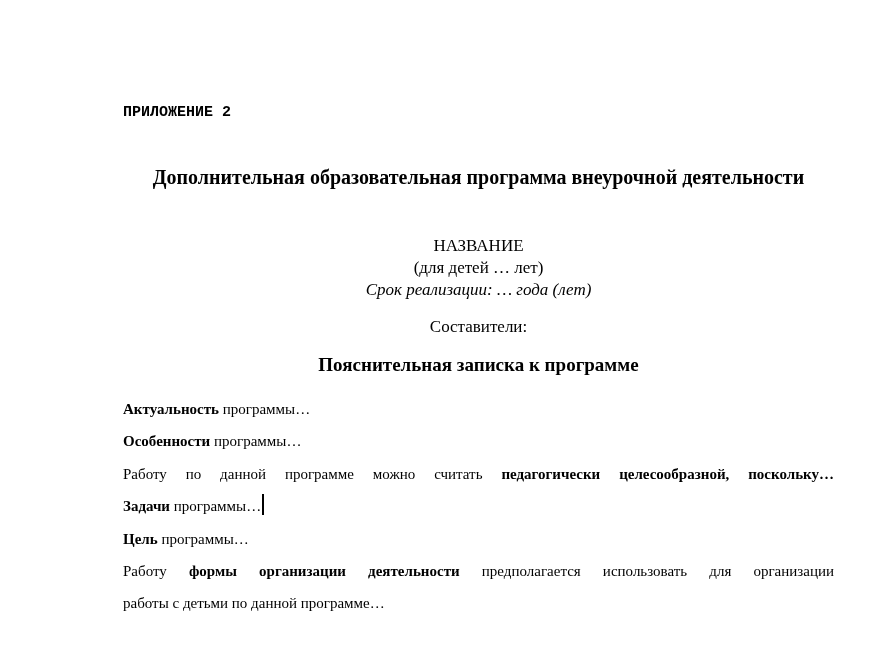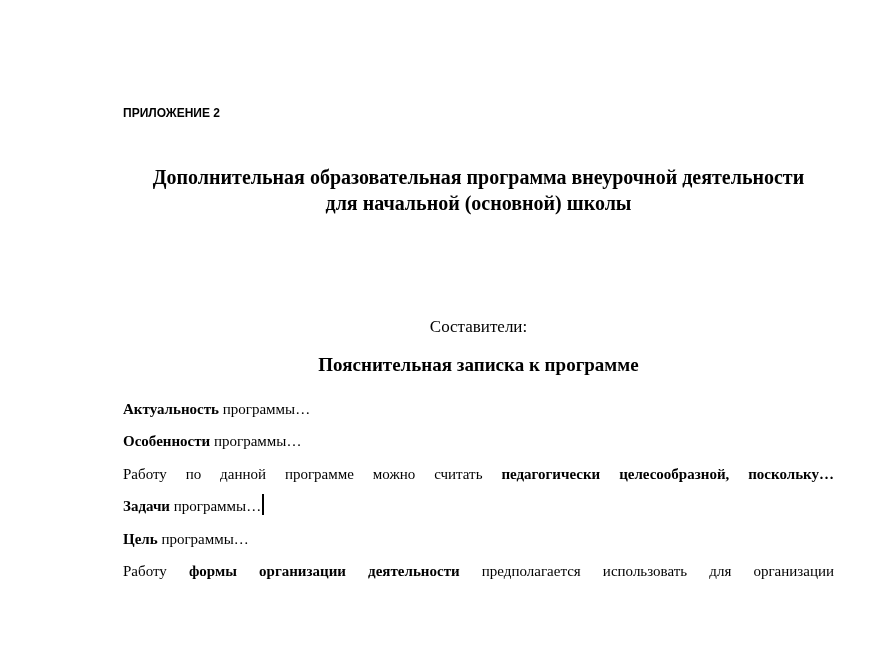--- a/index.html
+++ b/index.html
@@ -13,23 +13,23 @@
     height: 667px;
     background: #ffffff;
     color: #000000;
     overflow: hidden;
     font-family: "Liberation Serif", serif;
   }
   .appendix {
     position: absolute;
     left: 123px;
     top: 104px;
-    font-family: Liberation Sans, sans-serif;
+    font-family: Liberation Mono, monospace;
     font-weight: bold;
-    font-size: 12px;
+    font-size: 15px;
     line-height: 18px;
   }
   .doc-title {
     position: absolute;
     left: 123px;
     top: 164px;
     width: 711px;
     text-align: center;
     font-weight: bold;
     font-size: 20px;
@@ -92,39 +92,44 @@
 </style>
 </head>
 <body>
 
 <div class="page">
 
   <div class="appendix">ПРИЛОЖЕНИЕ 2</div>
 
   <div class="doc-title">
     <div>Дополнительная образовательная программа внеурочной деятельности</div>
-    <div>для начальной (основной) школы</div>
   </div>
 
+  <div class="meta">
+    <div>НАЗВАНИЕ</div>
+    <div>(для детей … лет)</div>
+    <div class="italic">Срок реализации: … года (лет)</div>
+  </div>
 
   <div class="compilers">Составители:</div>
 
   <div class="section-heading">Пояснительная записка к программе</div>
 
   <div class="body-text">
 
     <div class="line"><span class="b">Актуальность</span><span> программы…</span></div>
 
 
     <div class="line"><span class="b">Особенности</span><span> программы…</span></div>
 
     <div class="line fill"><span>Работу по данной программе можно считать </span><span class="b">педагогически целесообразной, поскольку…</span></div>
 
     <div class="line"><span class="b">Задачи</span><span> программы…</span><span class="caret"></span></div>
 
     <div class="line"><span class="b">Цель</span><span> программы…</span></div>
 
     <div class="line fill"><span>Работу </span><span class="b">формы организации деятельности</span><span> предполагается использовать для организации</span></div>
 
+    <div class="line"><span>работы с детьми по данной программе…</span></div>
 
   </div>
 
 </div>
 
 </body></html>

